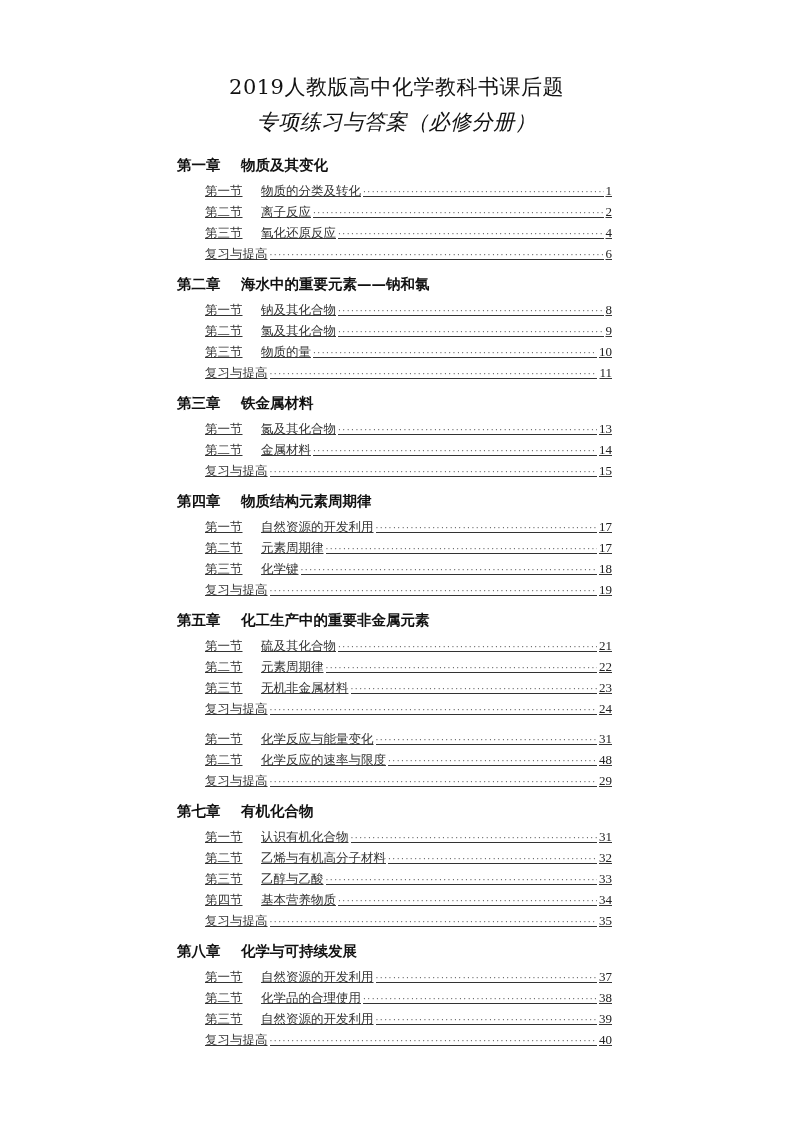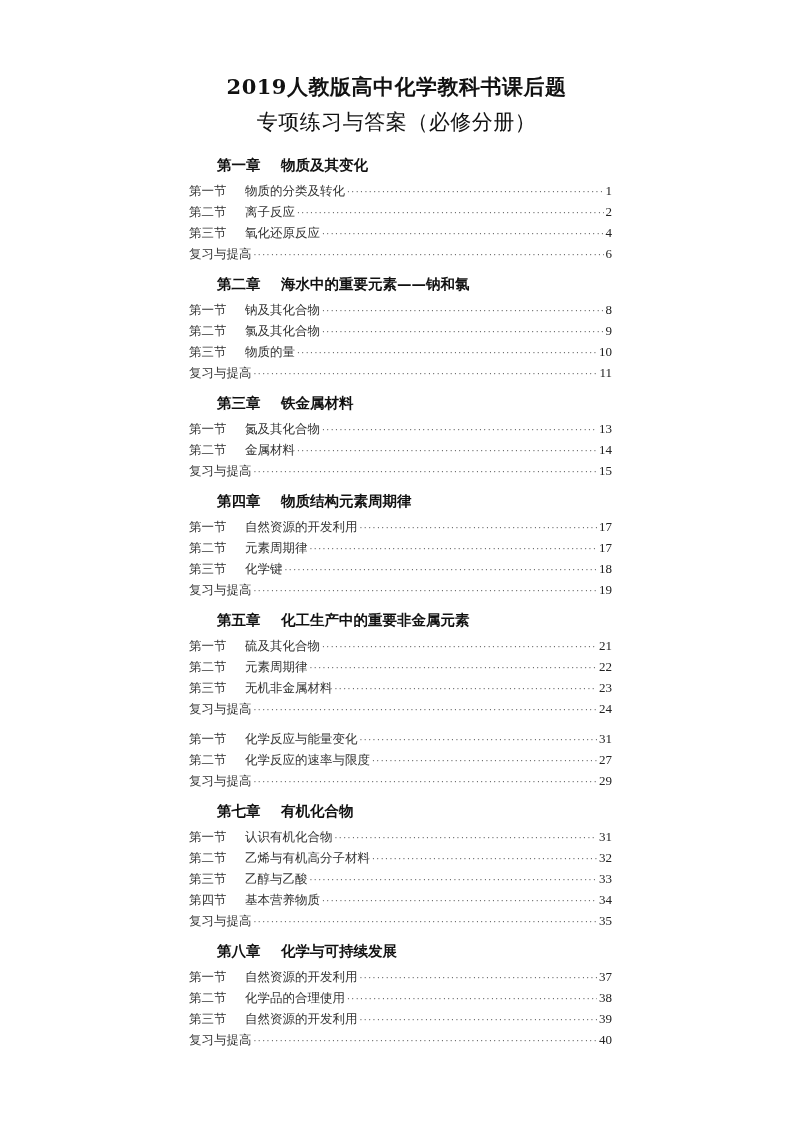--- a/index.html
+++ b/index.html
@@ -1,30 +1,30 @@
 <!DOCTYPE html>
 <html><head>
 <meta charset="utf-8">
 <style>
   html, body { margin: 0; padding: 0; background: #ffffff; }
   body { width: 793px; height: 1122px; position: relative; overflow: hidden;
          font-family: "DejaVu Serif", "Liberation Serif", serif; color: #1a1a1a; }
   .title { position: absolute; left: 0; width: 793px; text-align: center;
            font-family: "DejaVu Serif", "Liberation Serif", serif; font-size: 21px;
            font-weight: normal; color: #111; letter-spacing: 0.5px; }
-  .t1 { top: 73px; font-weight: bold; }
-  .t2 { top: 108px; }
+  .t1 { top: 73px; }
+  .t2 { top: 108px; font-style: italic; }
   .toc { position: absolute; left: 177px; top: 154px; width: 435px; }
   .chapter { margin: 0; }
   .chapter-title { font-family: "DejaVu Sans", "Liberation Sans", sans-serif; font-weight: bold;
                    font-size: 14.5px; height: 22px; line-height: 22px; color: #111;
                    display: flex; margin-bottom: 4px; }
-  .chapter-title .num { width: 64px; display: inline-block; margin-left: 40px; }
+  .chapter-title .num { width: 64px; display: inline-block; }
   .item { display: flex; align-items: baseline; height: 21px; line-height: 21px;
-          margin-left: 12px; font-size: 12.5px; color: #333; }
+          margin-left: 28px; font-size: 12.5px; color: #333; text-decoration: underline; }
   .item .sec { width: 56px; flex: none; white-space: nowrap; }
   .item .name { flex: none; white-space: nowrap; }
   .item .dots { flex: 1; overflow: hidden; white-space: nowrap; margin: 0 2px; color: #555;
                 letter-spacing: 1.5px; font-size: 9px; }
   .item .dots::after { content: "··························································································································"; }
   .item .page { flex: none; text-align: right; font-family: "Liberation Serif", "DejaVu Serif", serif;
                 font-size: 13px; color: #222; }
   .gap { height: 9px; }
 </style>
 </head>
@@ -182,21 +182,21 @@
       <div class="item">
         <span class="sec">第一节</span>
         <span class="name">化学反应与能量变化</span>
         <span class="dots"></span>
         <span class="page">31</span>
       </div>
       <div class="item">
         <span class="sec">第二节</span>
         <span class="name">化学反应的速率与限度</span>
         <span class="dots"></span>
-        <span class="page">27</span>
+        <span class="page">48</span>
       </div>
       <div class="item">
         <span class="name">复习与提高</span>
         <span class="dots"></span>
         <span class="page">29</span>
       </div>
     </div>
     <div class="gap"></div>
     <div class="chapter">
       <div class="chapter-title">

